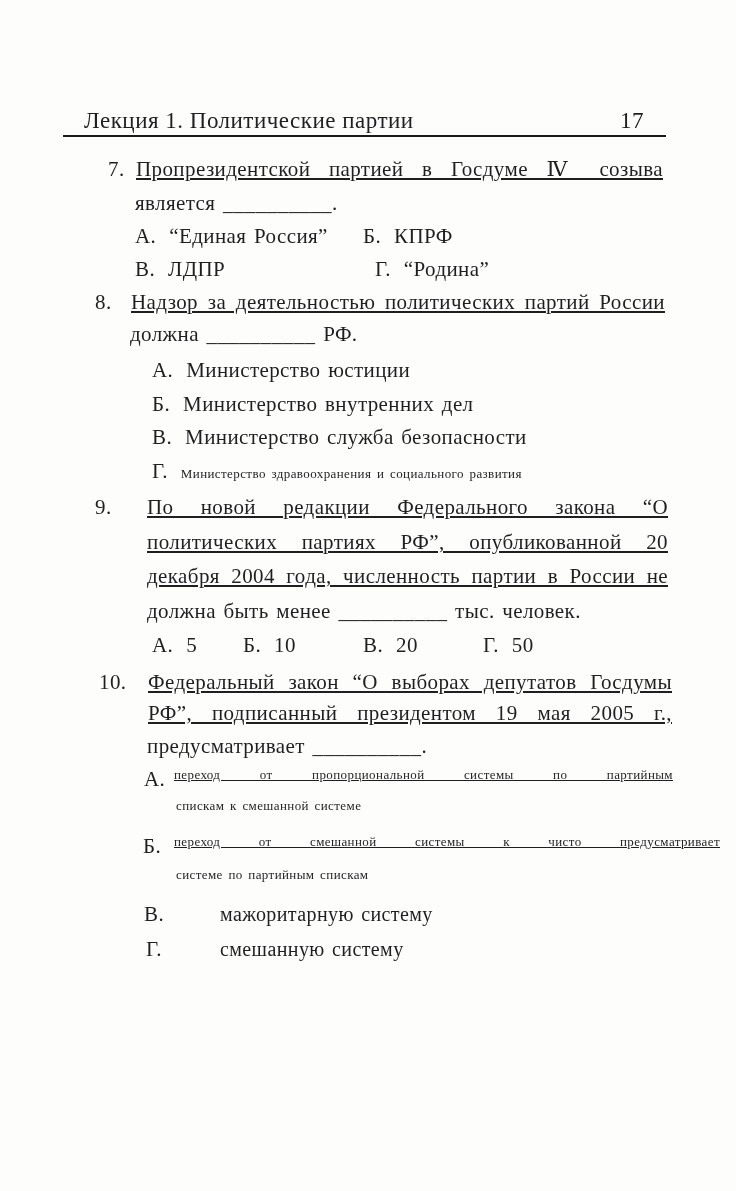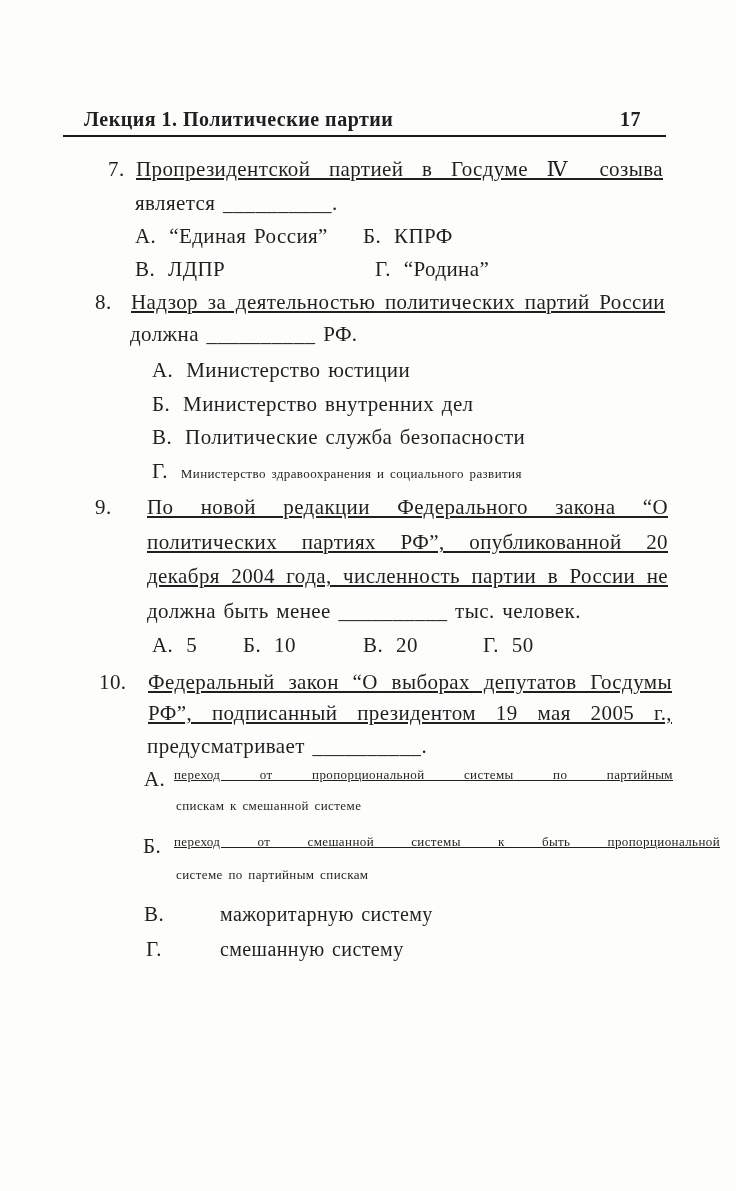--- a/index.html
+++ b/index.html
@@ -26,22 +26,22 @@
     text-align: justify;
     text-align-last: justify;
     word-spacing: normal;
     text-decoration: underline;
   }
   .sm  { font-size: 13px; }
   .sm2 { font-size: 20px; margin-left: 40px; }
   .opt-label { display: inline-block; margin-right: 13px; }
   .header-title, .header-page {
     position: absolute;
-    font-weight: 700;
-    font-size: 20px;
+    font-weight: 400;
+    font-size: 23px;
     letter-spacing: 0.5px;
     line-height: 1.15;
     white-space: nowrap;
   }
   .rule {
     position: absolute;
     left: 63px; top: 135px;
     width: 603px; height: 2px;
     background: #1a1a1a;
   }
@@ -74,21 +74,21 @@
   <div class="line" style="left:95px; top:290px">8.</div>
   <div class="line j" style="left:131px; top:290px; width:534px">Надзор за деятельностью политических партий России</div>
   <div class="line" style="left:130px; top:322px">должна __________ РФ.</div>
   <div class="line" style="left:152px; top:358px">
     <span class="opt-label">А.</span><span>Министерство юстиции</span>
   </div>
   <div class="line" style="left:152px; top:392px">
     <span class="opt-label">Б.</span><span>Министерство внутренних дел</span>
   </div>
   <div class="line" style="left:152px; top:425px">
-    <span class="opt-label">В.</span><span>Политические служба безопасности</span>
+    <span class="opt-label">В.</span><span>Министерство служба безопасности</span>
   </div>
   <div class="line" style="left:152px; top:459px">
     <span class="opt-label">Г.</span><span class="sm">Министерство здравоохранения и социального развития</span>
   </div>
 
   <div class="line" style="left:95px; top:495px">9.</div>
   <div class="line j" style="left:147px; top:495px; width:521px">По новой редакции Федерального закона “О</div>
   <div class="line j" style="left:147px; top:530px; width:521px">политических партиях РФ”, опубликованной 20</div>
   <div class="line j" style="left:147px; top:564px; width:521px">декабря 2004 года, численность партии в России не</div>
   <div class="line" style="left:147px; top:599px">должна быть менее __________ тыс. человек.</div>
@@ -108,21 +108,21 @@
   <div class="line" style="left:99px; top:670px">10.</div>
   <div class="line j" style="left:148px; top:670px; width:524px">Федеральный закон “О выборах депутатов Госдумы</div>
   <div class="line j" style="left:148px; top:701px; width:524px">РФ”, подписанный президентом 19 мая 2005 г.,</div>
   <div class="line" style="left:147px; top:734px">предусматривает __________.</div>
 
   <div class="line" style="left:144px; top:767px">А.</div>
   <div class="line j sm" style="left:174px; top:768px; width:499px">переход от пропорциональной системы по партийным</div>
   <div class="line sm" style="left:176px; top:799px">спискам к смешанной системе</div>
 
   <div class="line" style="left:143px; top:834px">Б.</div>
-  <div class="line j sm" style="left:174px; top:835px; width:546px">переход от смешанной системы к быть пропорциональной</div>
+  <div class="line j sm" style="left:174px; top:835px; width:546px">переход от смешанной системы к чисто предусматривает</div>
   <div class="line sm" style="left:176px; top:868px">системе по партийным спискам</div>
 
   <div class="line" style="left:144px; top:902px">В.</div>
   <div class="line sm2" style="left:180px; top:903px">мажоритарную систему</div>
 
   <div class="line" style="left:146px; top:937px">Г.</div>
   <div class="line sm2" style="left:180px; top:938px">смешанную систему</div>
 
 </div>
 

